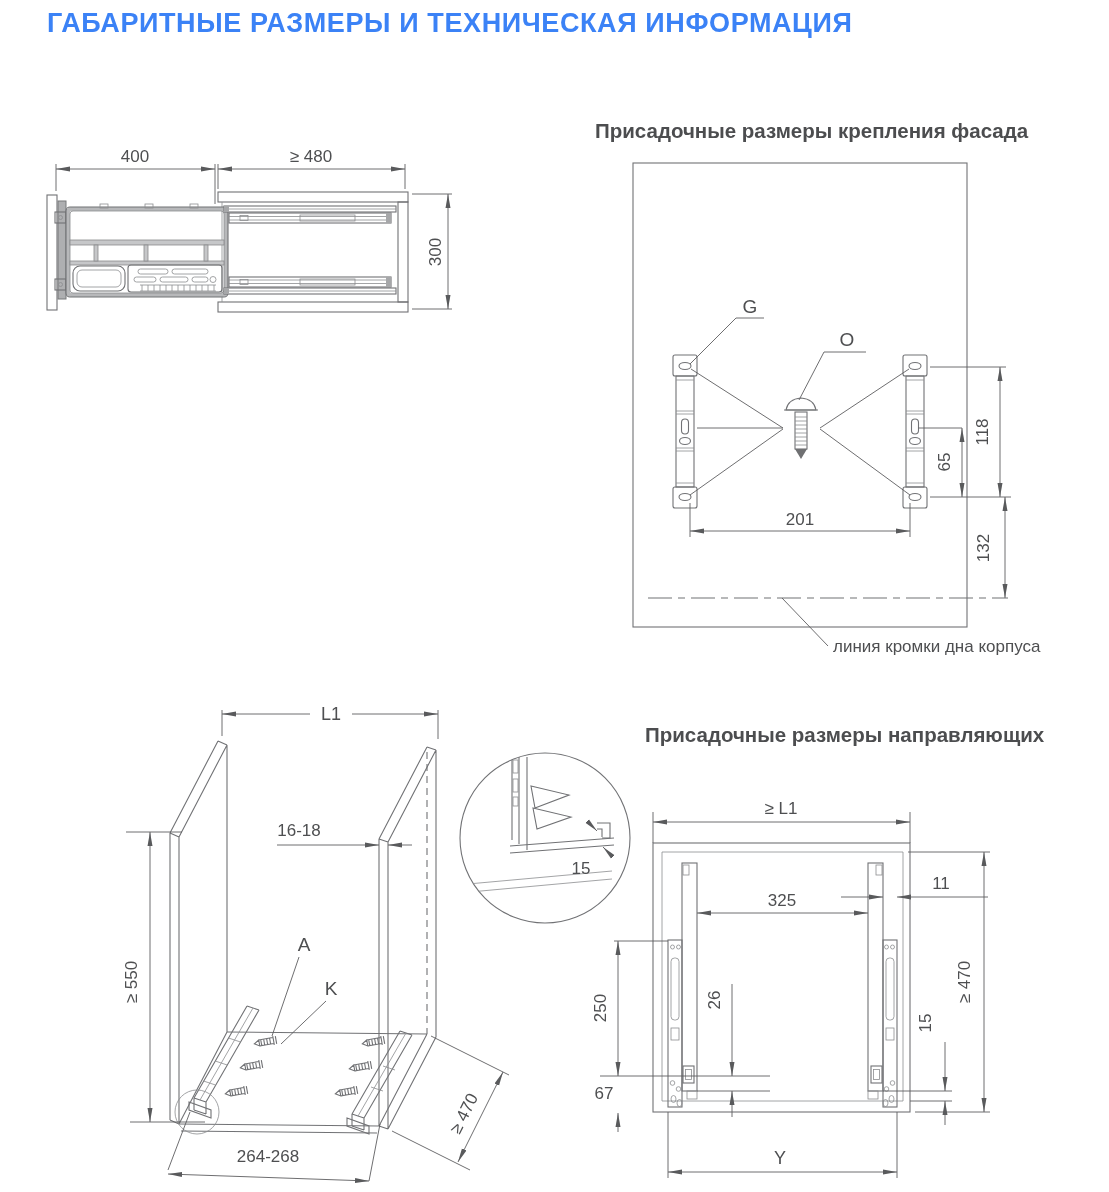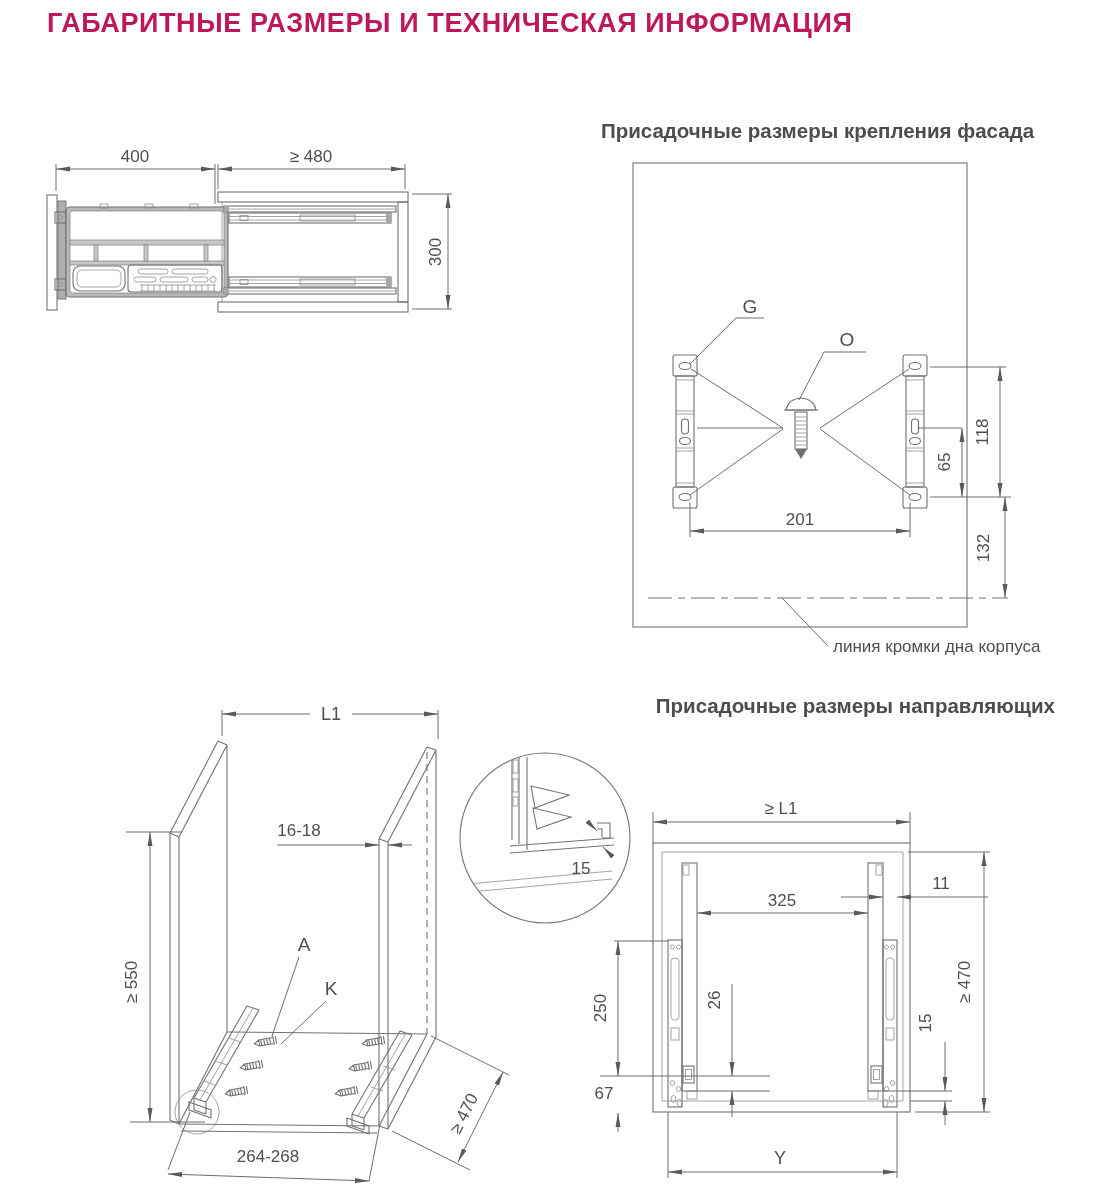--- a/index.html
+++ b/index.html
@@ -1,23 +1,23 @@
 <!DOCTYPE html>
 <html><head>
 <meta charset="utf-8">
 <style>
   html,body{margin:0;padding:0;background:#fff;}
   #page{position:relative;width:1109px;height:1192px;background:#ffffff;overflow:hidden;
         font-family:"Liberation Sans",sans-serif;}
   .main-title{position:absolute;left:47px;top:8px;font-size:27px;font-weight:bold;
-        color:#be185d;letter-spacing:.6px;white-space:nowrap;}
+        color:#3b82f6;letter-spacing:.6px;white-space:nowrap;}
   .sec-title{position:absolute;font-size:20.5px;font-weight:bold;color:#4c4d4f;line-height:1.22;}
-  #t-facade{left:595px;top:118px;width:445px;text-align:center;}
+  #t-facade{left:595px;top:118px;width:445px;}
   #t-mount{left:118px;top:649px;}
-  #t-guides{left:645px;top:693px;width:410px;text-align:right;}
+  #t-guides{left:645px;top:722px;width:410px;text-align:left;}
   svg{position:absolute;overflow:visible;}
   svg text{font-family:"Liberation Sans",sans-serif;fill:#4e4f51;}
   .ln{stroke:#717275;stroke-width:1.1;fill:none;}
   .lt{stroke:#8c8d8f;stroke-width:.8;fill:none;}
   .dim{stroke:#5d5e60;stroke-width:.9;fill:none;}
   .gray{fill:#c6c7c9;stroke:#898a8c;stroke-width:.8;}
 </style>
 </head>
 <body>
 

